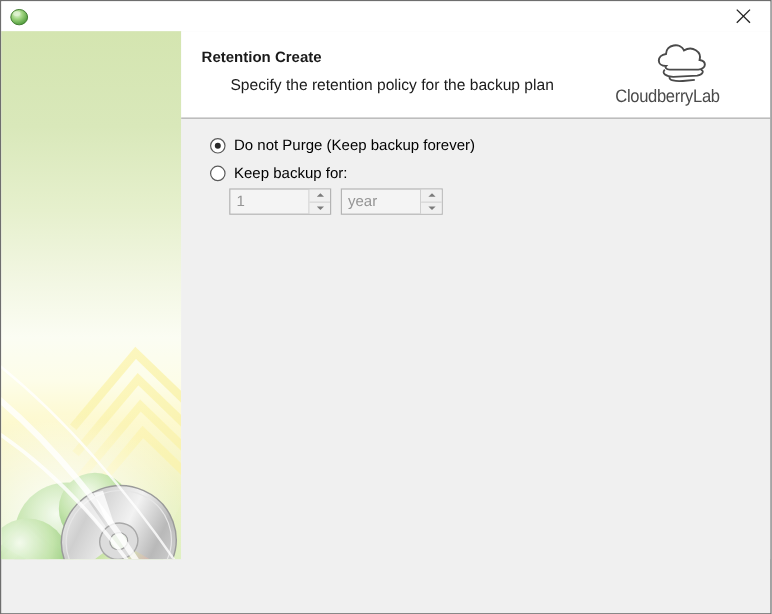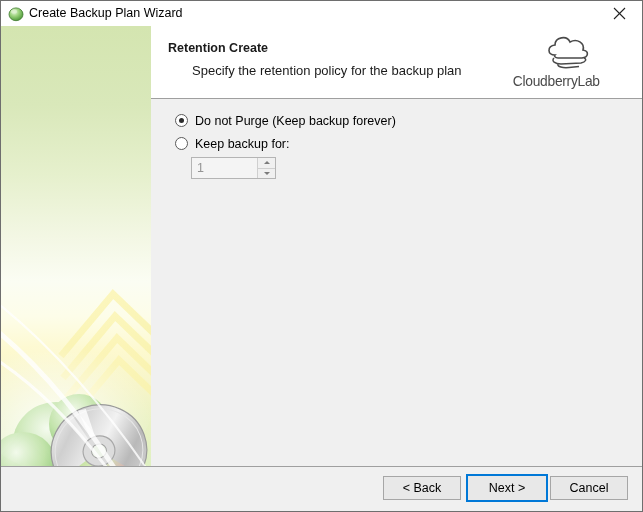--- a/index.html
+++ b/index.html
@@ -128,21 +128,21 @@
     position: absolute;
     left: 150px; top: 98px;
     width: 491px;
     height: 367px;
     background: #f0f0f0;
   }
 
   .option-row {
     position: absolute;
     display: flex;
-    align-items: flex-start;
+    align-items: center;
     white-space: nowrap;
   }
   .opt1 { left: 24px; top: 15px; }
   .opt2 { left: 24px; top: 38px; }
 
   .radio {
     width: 13px; height: 13px;
     border-radius: 50%;
     border: 1px solid #5a5a5a;
     background: #ffffff;
@@ -256,21 +256,20 @@
           <radialGradient id="gicon" cx="38%" cy="32%" r="70%">
             <stop offset="0%" stop-color="#e8f7df"></stop>
             <stop offset="45%" stop-color="#9ed47f"></stop>
             <stop offset="100%" stop-color="#4e9a3a"></stop>
           </radialGradient>
         </defs>
         <ellipse cx="8" cy="8.3" rx="7" ry="6.4" fill="url(#gicon)" stroke="#3f7a2e" stroke-width="0.8"></ellipse>
         <ellipse cx="6" cy="5.4" rx="3" ry="2" fill="#dff2d0" opacity="0.75"></ellipse>
       </svg>
     </span>
-    <span class="title-text">Create Backup Plan Wizard</span>
     <div class="close-btn">
       <svg width="13" height="13" viewBox="0 0 13 13">
         <line x1="1" y1="1" x2="12" y2="12" stroke="#222" stroke-width="1.1"></line>
         <line x1="12" y1="1" x2="1" y2="12" stroke="#222" stroke-width="1.1"></line>
       </svg>
     </div>
   </div>
 
   <div class="sidebar">
     <svg class="sb-art" viewBox="0 0 150 440" preserveAspectRatio="none">
@@ -387,23 +386,29 @@
         <div class="spin-btns">
           <div class="spin-up">
               <span class="tri tri-up"></span>
             </div>
           <div class="spin-dn">
               <span class="tri tri-dn"></span>
             </div>
         </div>
       </div>
 
+      <div class="spinner spin-unit">
+        <div class="spin-value">year</div>
+        <div class="spin-btns">
+          <div class="spin-up">
+              <span class="tri tri-up"></span>
+            </div>
+          <div class="spin-dn">
+              <span class="tri tri-dn"></span>
+            </div>
+        </div>
+      </div>
     </div>
 
   </div>
 
-  <div class="footer">
-    <button class="btn btn-back">&lt; Back</button>
-    <button class="btn btn-next">Next &gt;</button>
-    <button class="btn btn-cancel">Cancel</button>
-  </div>
 
 </div>
 
 </body></html>

